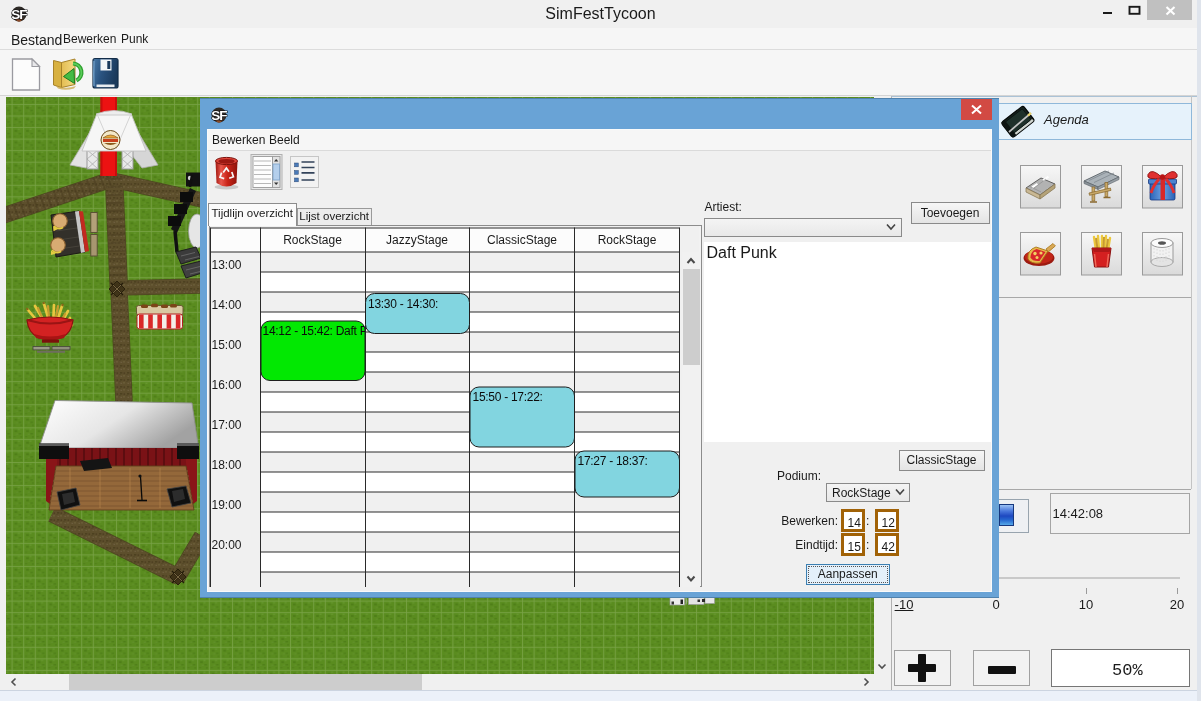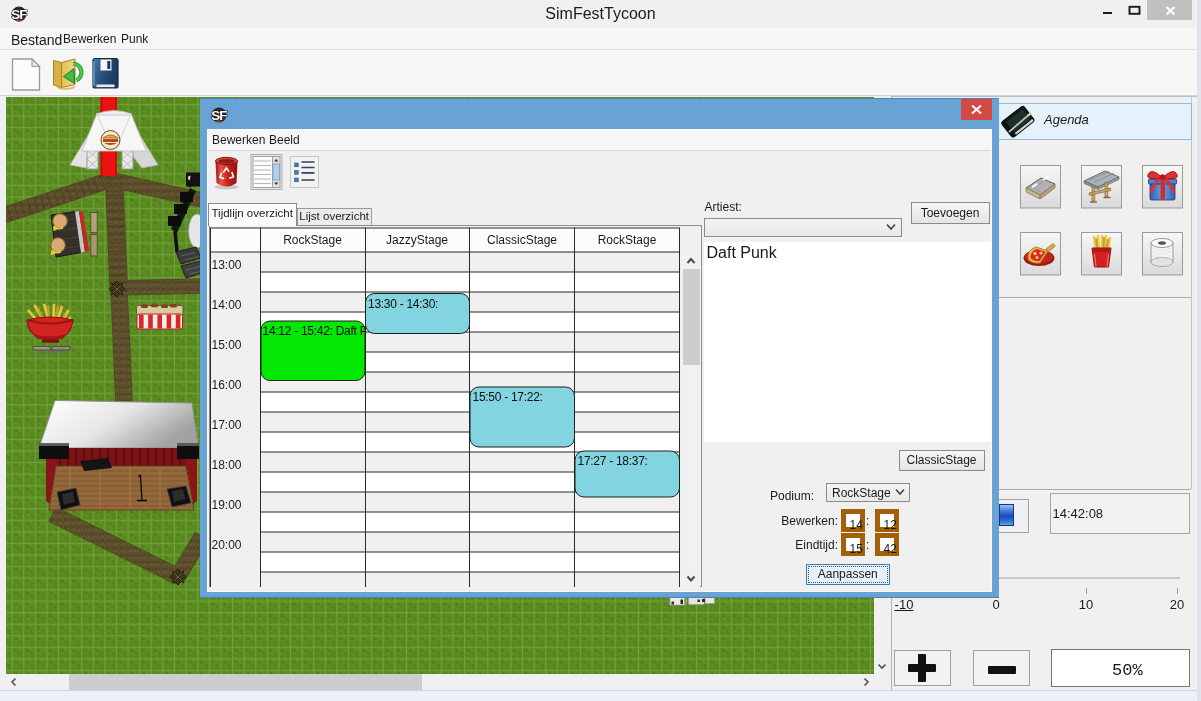--- a/index.html
+++ b/index.html
@@ -1,18 +1,18 @@
 <!DOCTYPE html>
 <html><head><meta charset="utf-8">
 <style>
 html,body{margin:0;padding:0;width:1201px;height:701px;overflow:hidden;background:#f0f0f0;font-family:"Liberation Sans",sans-serif;}
 .abs{position:absolute;}
 .txt{position:absolute;color:#1a1a1a;}
 .btn{position:absolute;background:linear-gradient(#f6f6f6,#e4e4e4);border:1px solid #8a8a8a;box-sizing:border-box;text-align:center;color:#1a1a1a;}
-.inp{position:absolute;background:#fff;border:5px solid #a16207;box-sizing:border-box;color:#1a1a1a;}
+.inp{position:absolute;background:#fff;border:3px solid #a16207;box-sizing:border-box;color:#1a1a1a;}
 </style></head>
 <body>
 
 <div class="abs" style="left:0;top:0;width:1201px;height:28px;background:#f0f0f0;"></div>
 <div class="txt" style="left:0;top:0;width:1201px;height:28px;line-height:28px;text-align:center;font-size:16px;">SimFestTycoon</div>
 
 <div class="abs" style="left:1103px;top:12px;width:8.5px;height:2.2px;background:#1a1a1a;"></div>
 <svg class="abs" style="left:1128px;top:5px" width="13" height="11" viewBox="0 0 13 11">
     <rect x="1.5" y="1.8" width="10" height="7" fill="none" stroke="#1a1a1a" stroke-width="1.9"></rect>
   </svg>
@@ -566,21 +566,21 @@
 
 <div class="txt" style="left:704.5px;top:200px;font-size:12px;">Artiest:</div>
 <div class="abs" style="left:704px;top:217.5px;width:198px;height:19.5px;background:linear-gradient(#f4f4f4,#e8e8e8);border:1px solid #8a8a8a;box-sizing:border-box;"></div>
 <svg class="abs" style="left:885px;top:222px" width="12" height="10" viewBox="0 0 12 10">
       <path d="M2 2.5 L6 7 L10 2.5" stroke="#444" stroke-width="1.6" fill="none"></path>
     </svg>
 <div class="btn" style="left:910.5px;top:202px;width:79px;height:21.5px;line-height:20px;font-size:12px;">Toevoegen</div>
 <div class="abs" style="left:704px;top:241.5px;width:286.5px;height:200.5px;background:#fff;"></div>
 <div class="txt" style="left:706.5px;top:243.5px;font-size:16px;">Daft Punk</div>
 <div class="btn" style="left:898.5px;top:450px;width:86px;height:20.5px;line-height:19px;font-size:12px;">ClassicStage</div>
-<div class="txt" style="left:770px;top:489px;width:51px;font-size:12px;">Podium:</div>
+<div class="txt" style="left:770px;top:469px;width:51px;text-align:right;font-size:12px;">Podium:</div>
 <div class="abs" style="left:826px;top:482.5px;width:83.5px;height:19px;background:linear-gradient(#f4f4f4,#e8e8e8);border:1px solid #8a8a8a;box-sizing:border-box;"></div>
 <div class="txt" style="left:832px;top:485.5px;font-size:12px;">RockStage</div>
 <svg class="abs" style="left:894px;top:487px" width="12" height="10" viewBox="0 0 12 10">
       <path d="M2 2.5 L6 7 L10 2.5" stroke="#444" stroke-width="1.6" fill="none"></path>
     </svg>
 <div class="txt" style="left:780px;top:513.5px;width:58px;text-align:right;font-size:12px;">Bewerken:</div>
 <div class="inp" style="left:840.5px;top:508.5px;width:24px;height:23px;font-size:12px;padding:4px 0 0 4px;">14</div>
 <div class="txt" style="left:866px;top:513.5px;font-size:12px;">:</div>
 <div class="inp" style="left:874.5px;top:508.5px;width:24.5px;height:23px;font-size:12px;padding:4px 0 0 4px;">12</div>
 <div class="txt" style="left:780px;top:538px;width:58px;text-align:right;font-size:12px;">Eindtijd:</div>

